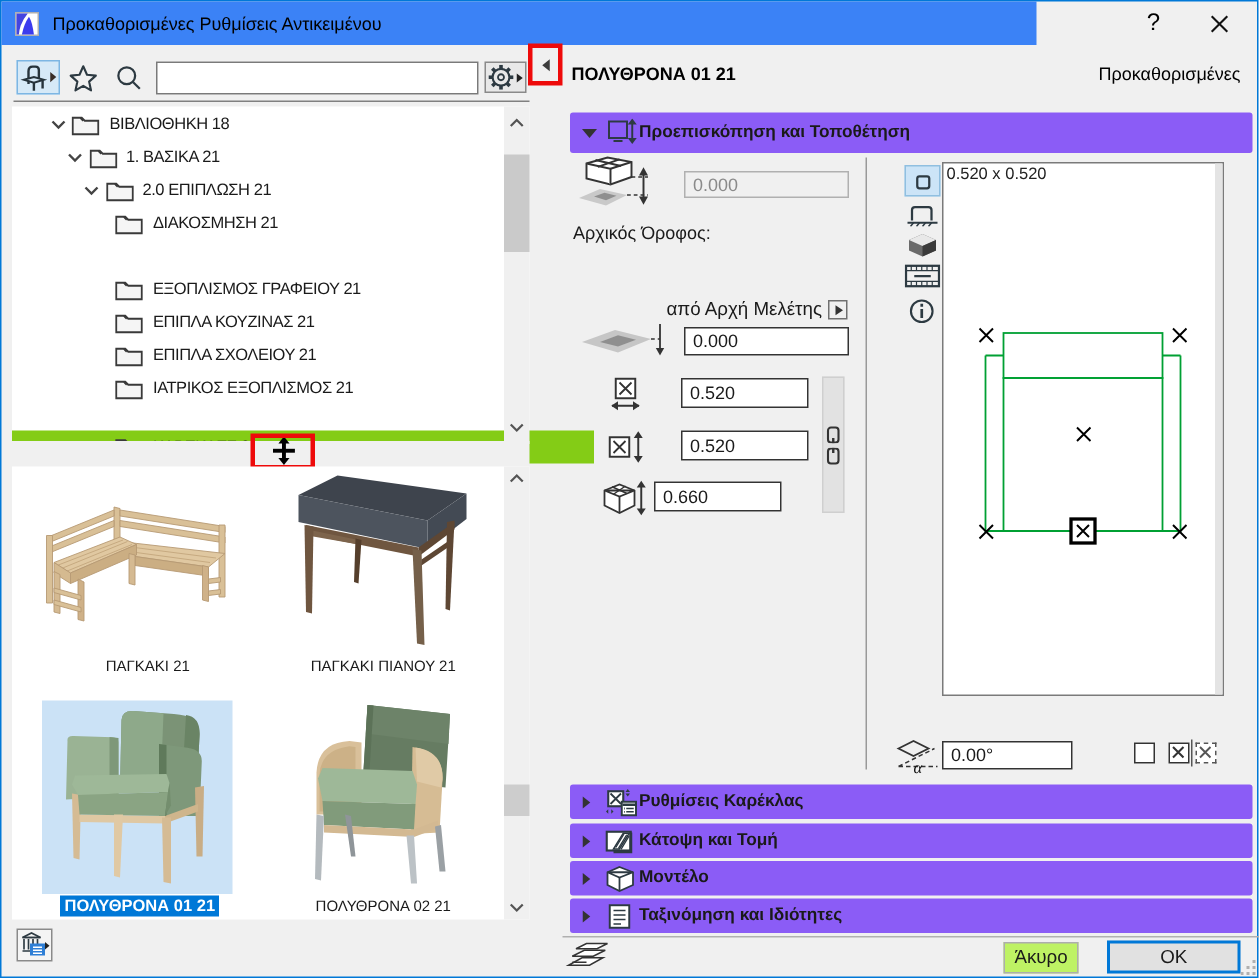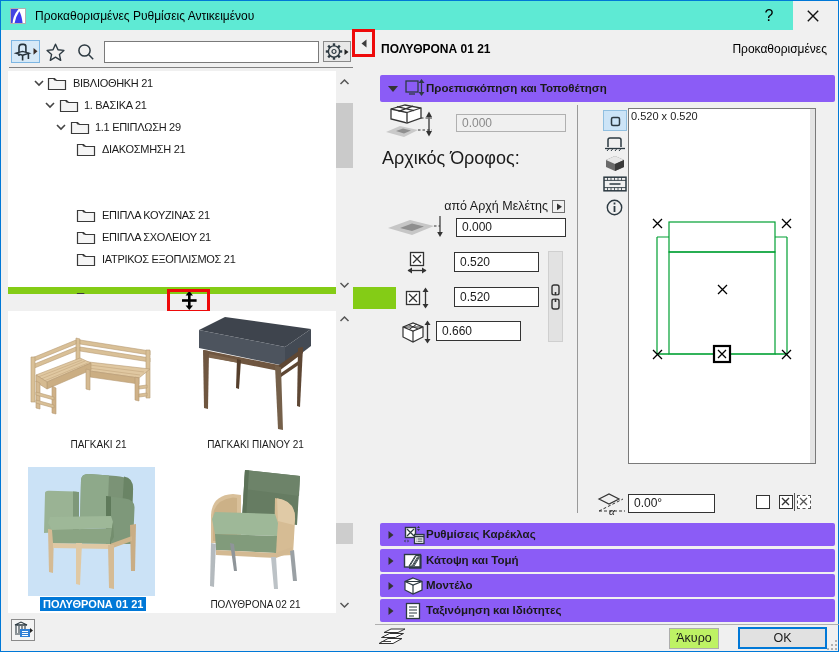--- a/index.html
+++ b/index.html
@@ -1,21 +1,21 @@
 <!DOCTYPE html>
 <html><head>
 <meta charset="utf-8">
 <style>
 * { margin:0; padding:0; box-sizing:border-box; }
 html,body { width:839px; height:652px; overflow:hidden; }
 body { font-family:"Liberation Sans", sans-serif; font-size:12px; color:#1a1a1a; }
 #win { position:absolute; left:0; top:0; width:839px; height:652px; background:#f0f0f0; border:1px solid #0078d7; }
 .abs { position:absolute; }
 
-#titlebar { position:absolute; left:0; top:0; width:792px; height:29px; background:#5eead4; }
+#titlebar { position:absolute; left:0; top:0; width:690px; height:29px; background:#3b82f6; }
 #title-text { position:absolute; left:34px; top:8px; font-size:12px; color:#000; }
 #btn-help { position:absolute; left:748px; top:0; width:40px; height:29px; text-align:center; line-height:29px; font-size:16px; color:#000; }
 
 #lt-btn { position:absolute; left:10px; top:39px; width:29px; height:23px; background:#d6e9f7; border:1px solid #7db6e3; }
 #search-input { position:absolute; left:103px; top:40px; width:215px; height:22px; background:#fff; border:1px solid #7a7a7a; }
 #gear-btn { position:absolute; left:322px; top:40px; width:28px; height:21px; background:#e8e8e8; border:1px solid #8a8a8a; }
 #toolbar-sep { position:absolute; left:8px; top:66px; width:344px; height:1px; background:#808080; }
 
 #tree { position:absolute; left:7px; top:70px; width:345px; height:225px; background:#fff; }
 .trow { position:absolute; left:0; width:328px; height:22px; line-height:22px; white-space:nowrap; color:#1a1a1a; font-size:11px; letter-spacing:-0.3px; }
@@ -111,45 +111,51 @@
   <div id="toolbar-sep"></div>
 
   <div id="tree">
     <div class="trow" style="top:1px">
         <svg class="chev" style="left:25px" width="12" height="22">
           <path d="M2 9 L6 13 L10 9" fill="none" stroke="#444" stroke-width="1.6"></path>
         </svg>
         <svg class="fold" style="left:39px" width="20" height="22">
           <path d="M1.5 6.5 L1.5 17.5 L18.5 17.5 L18.5 8.5 L9.5 8.5 L7.5 6.5 Z M1.5 6.5 L6.5 6.5 L8.5 8.5" fill="#f5f5f5" stroke="#3a3a3a" stroke-width="1.2"></path>
         </svg>
-        <span class="lbl" style="left:65px">ΒΙΒΛΙΟΘΗΚΗ 21</span>
+        <span class="lbl" style="left:65px">ΒΙΒΛΙΟΘΗΚΗ 18</span>
       </div>
     <div class="trow" style="top:23px">
         <svg class="chev" style="left:36px" width="12" height="22">
           <path d="M2 9 L6 13 L10 9" fill="none" stroke="#444" stroke-width="1.6"></path>
         </svg>
         <svg class="fold" style="left:51px" width="20" height="22">
           <path d="M1.5 6.5 L1.5 17.5 L18.5 17.5 L18.5 8.5 L9.5 8.5 L7.5 6.5 Z M1.5 6.5 L6.5 6.5 L8.5 8.5" fill="#f5f5f5" stroke="#3a3a3a" stroke-width="1.2"></path>
         </svg>
         <span class="lbl" style="left:76px">1. ΒΑΣΙΚΑ 21</span>
       </div>
     <div class="trow" style="top:45px">
         <svg class="chev" style="left:47px" width="12" height="22">
           <path d="M2 9 L6 13 L10 9" fill="none" stroke="#444" stroke-width="1.6"></path>
         </svg>
         <svg class="fold" style="left:62px" width="20" height="22">
           <path d="M1.5 6.5 L1.5 17.5 L18.5 17.5 L18.5 8.5 L9.5 8.5 L7.5 6.5 Z M1.5 6.5 L6.5 6.5 L8.5 8.5" fill="#f5f5f5" stroke="#3a3a3a" stroke-width="1.2"></path>
         </svg>
-        <span class="lbl" style="left:87px">1.1 ΕΠΙΠΛΩΣΗ 29</span>
+        <span class="lbl" style="left:87px">2.0 ΕΠΙΠΛΩΣΗ 21</span>
       </div>
     <div class="trow" style="top:67px">
         <svg class="fold" style="left:68px" width="20" height="22">
           <path d="M1.5 6.5 L1.5 17.5 L18.5 17.5 L18.5 8.5 L9.5 8.5 L7.5 6.5 Z M1.5 6.5 L6.5 6.5 L8.5 8.5" fill="#f5f5f5" stroke="#3a3a3a" stroke-width="1.2"></path>
         </svg>
         <span class="lbl" style="left:94px">ΔΙΑΚΟΣΜΗΣΗ 21</span>
+      </div>
+    <div class="trow" style="top:111px">
+        <svg class="fold" style="left:68px" width="20" height="22">
+          <path d="M1.5 6.5 L1.5 17.5 L18.5 17.5 L18.5 8.5 L9.5 8.5 L7.5 6.5 Z M1.5 6.5 L6.5 6.5 L8.5 8.5" fill="#f5f5f5" stroke="#3a3a3a" stroke-width="1.2"></path>
+        </svg>
+        <span class="lbl" style="left:94px">ΕΞΟΠΛΙΣΜΟΣ ΓΡΑΦΕΙΟΥ 21</span>
       </div>
     <div class="trow" style="top:133px">
         <svg class="fold" style="left:68px" width="20" height="22">
           <path d="M1.5 6.5 L1.5 17.5 L18.5 17.5 L18.5 8.5 L9.5 8.5 L7.5 6.5 Z M1.5 6.5 L6.5 6.5 L8.5 8.5" fill="#f5f5f5" stroke="#3a3a3a" stroke-width="1.2"></path>
         </svg>
         <span class="lbl" style="left:94px">ΕΠΙΠΛΑ ΚΟΥΖΙΝΑΣ 21</span>
       </div>
     <div class="trow" style="top:155px">
         <svg class="fold" style="left:68px" width="20" height="22">
           <path d="M1.5 6.5 L1.5 17.5 L18.5 17.5 L18.5 8.5 L9.5 8.5 L7.5 6.5 Z M1.5 6.5 L6.5 6.5 L8.5 8.5" fill="#f5f5f5" stroke="#3a3a3a" stroke-width="1.2"></path>
@@ -370,21 +376,21 @@
     <g stroke="#333" stroke-width="1.1" fill="none" stroke-dasharray="2.5,2">
       <path d="M37 16 L48 16 M34 28 L48 28"></path>
     </g>
     <g stroke="#333" stroke-width="1.3">
         <line x1="45" y1="14" x2="45" y2="30"></line>
       </g>
     <path d="M45 9.5 L48 15 L42 15 Z" fill="#333"></path>
     <path d="M45 34.5 L48 29 L42 29 Z" fill="#333"></path>
   </svg>
   <div class="fieldd" style="left:455px;top:113px;width:110px;height:18px;line-height:16px">0.000</div>
-  <div class="abs" style="left:381px;top:147px;font-size:18px">Αρχικός Όροφος:</div>
+  <div class="abs" style="left:381px;top:147px;font-size:12px">Αρχικός Όροφος:</div>
   <div class="abs" style="left:400px;top:198px;width:147px;text-align:right;font-size:12.5px">από Αρχή Μελέτης</div>
   <div class="abs" style="left:551px;top:199px;width:13px;height:13px;background:#f0f0f0;border:1px solid #707070">
     <svg style="position:absolute;left:3px;top:2px" width="7" height="8">
         <path d="M1 0.5 L6 3.8 L1 7.2 Z" fill="#333"></path>
       </svg>
   </div>
 
   <svg class="abs" style="left:383px;top:213px" width="66" height="26" viewBox="0 0 66 26">
     <polygon points="4,14 26,6 50,12 28,21" fill="#c6c6c6"></polygon>
     <polygon points="16,14 28,9.5 40,12.5 28,17" fill="#8f8f8f"></polygon>

